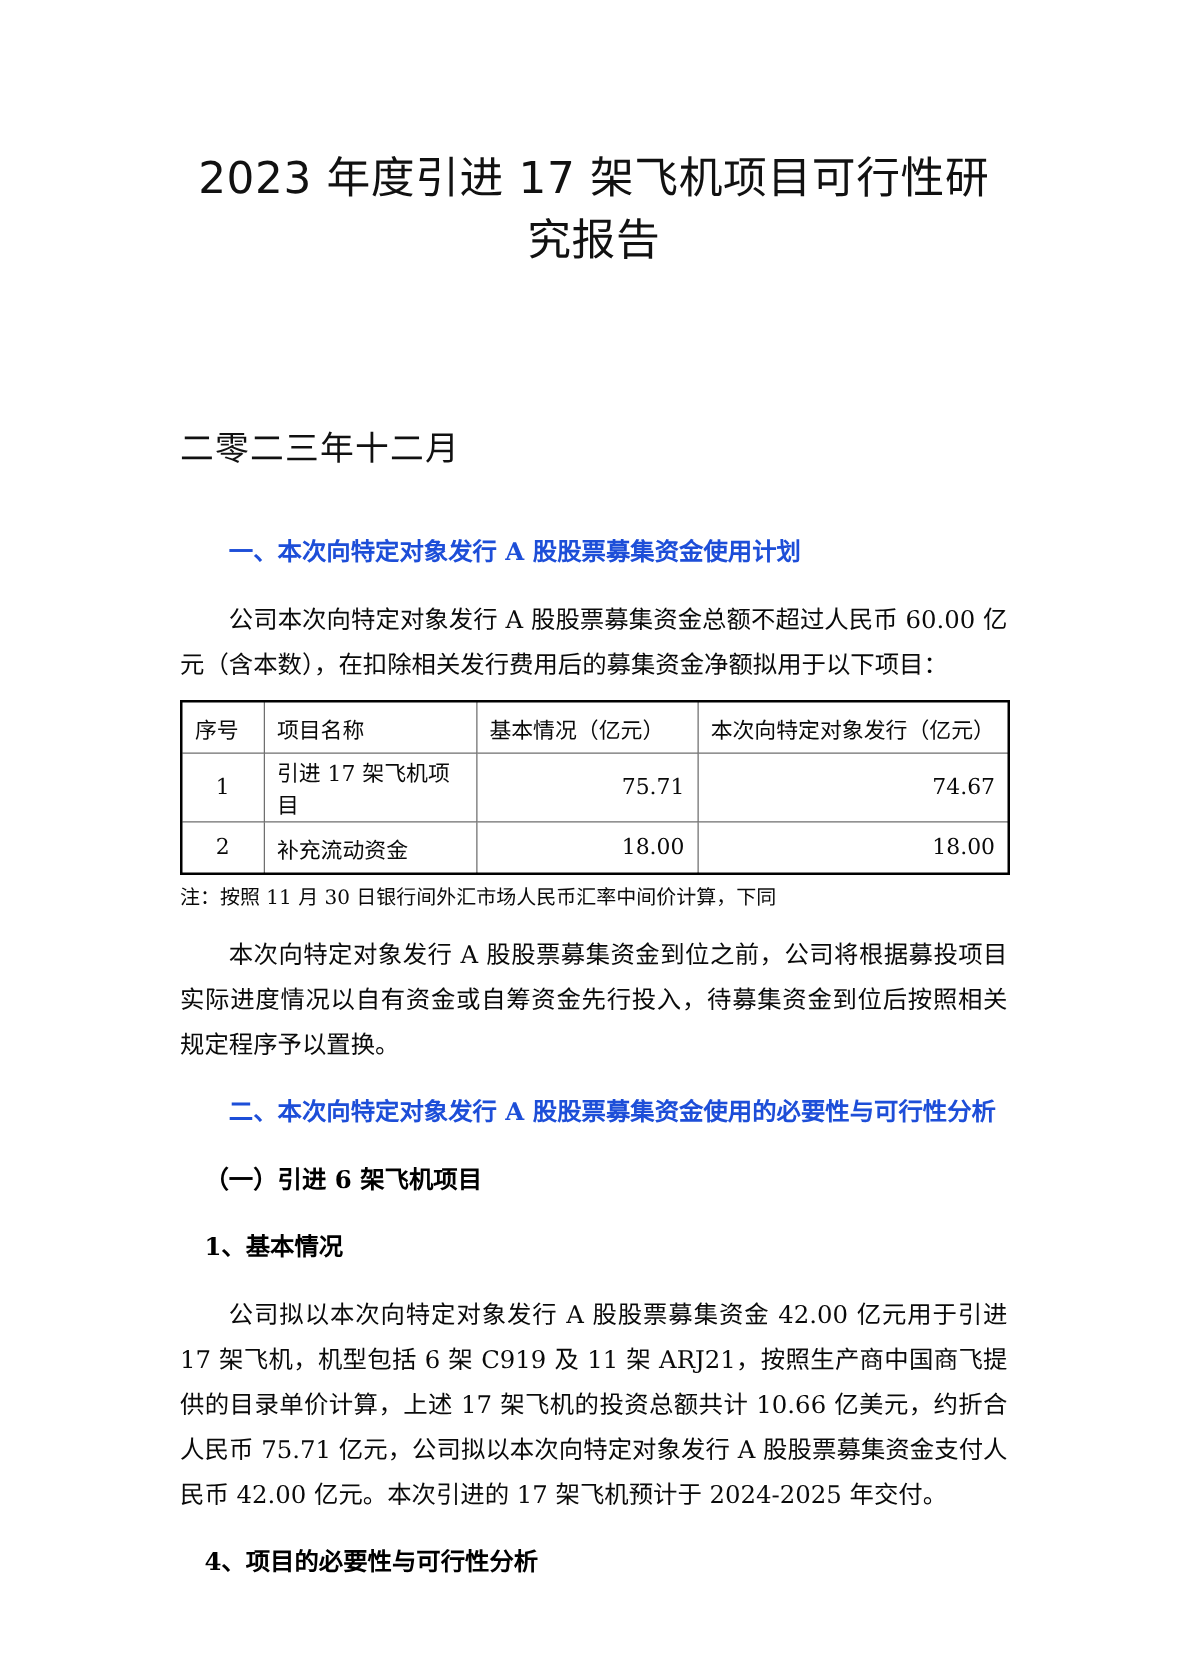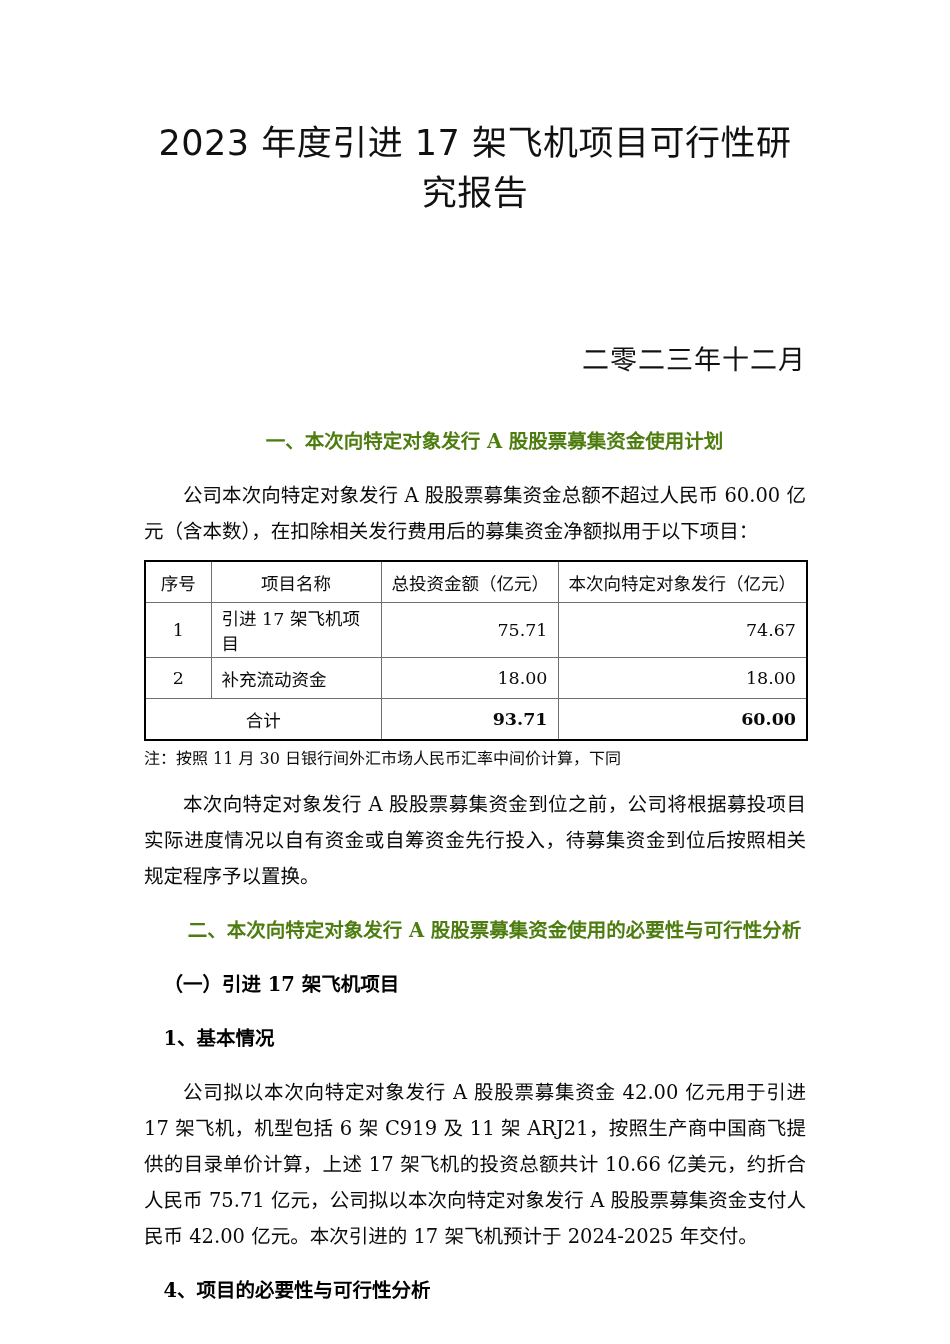--- a/index.html
+++ b/index.html
@@ -42,21 +42,21 @@
     color: #111;
   }
 
   .doc-subtitle {
     margin: 0;
     padding-top: 124px;
     font-family: "DejaVu Sans", "Liberation Sans", sans-serif;
     font-size: 27px;
     font-weight: 400;
     line-height: 36px;
-    text-align: right;
+    text-align: left;
     letter-spacing: 1px;
     color: #111;
   }
 
   
   .body-area {
     padding-top: 46px;
   }
 
   p.para {
@@ -68,22 +68,21 @@
     text-indent: 2em;
     color: #0a0a0a;
   }
 
   p.heading {
     margin: 0 0 4px 0;
     font-size: 19.5px;
     line-height: 36px;
     font-weight: bold;
     text-indent: 2em;
-    color: #4d7c0f;
-    text-align: center;
+    color: #1d4ed8;
   }
 
   p.heading-sub {
     margin: 0 0 4px 0;
     font-size: 19.5px;
     line-height: 36px;
     font-weight: bold;
     text-indent: 1em;
     color: #000;
   }
@@ -110,21 +109,20 @@
 
   table.fin td {
     border: 1px solid #6f6f6f;
     height: 36px;
     padding: 2px 10px;
     vertical-align: middle;
     color: #0a0a0a;
   }
 
   table.fin tr.head td {
-    text-align: center;
   }
 
   td.ctr { text-align: center; }
   td.num { text-align: right; }
   td.bold { font-weight: bold; }
 
   .note {
     margin: 4px 0 0 0;
     font-size: 16px;
     line-height: 28px;
@@ -154,60 +152,55 @@
         <colgroup>
           <col class="c-no">
           <col class="c-name">
           <col class="c-total">
           <col class="c-raise">
         </colgroup>
         <tbody>
           <tr class="head">
             <td>序号</td>
             <td>项目名称</td>
-            <td>总投资金额（亿元）</td>
+            <td>基本情况（亿元）</td>
             <td>本次向特定对象发行（亿元）</td>
           </tr>
 
           <tr>
             <td class="ctr">1</td>
             <td>引进 17 架飞机项目</td>
             <td class="num">75.71</td>
             <td class="num">74.67</td>
           </tr>
 
           <tr>
             <td class="ctr">2</td>
             <td>补充流动资金</td>
             <td class="num">18.00</td>
             <td class="num">18.00</td>
           </tr>
 
-          <tr>
-            <td class="ctr" colspan="2">合计</td>
-            <td class="num bold">93.71</td>
-            <td class="num bold">60.00</td>
-          </tr>
         </tbody>
       </table>
     </div>
 
     <p class="note">注：按照 11 月 30 日银行间外汇市场人民币汇率中间价计算，下同</p>
 
     <div class="gap-sm"></div>
 
     <p class="para">本次向特定对象发行 A 股股票募集资金到位之前，公司将根据募投项目实际进度情况以自有资金或自筹资金先行投入，待募集资金到位后按照相关规定程序予以置换。</p>
 
     <div class="gap-sm"></div>
 
     <p class="heading">二、本次向特定对象发行 A 股股票募集资金使用的必要性与可行性分析</p>
 
     <div class="gap-sm"></div>
 
-    <p class="heading-sub">（一）引进 17 架飞机项目</p>
+    <p class="heading-sub">（一）引进 6 架飞机项目</p>
 
     <div class="gap-sm"></div>
 
     <p class="heading-sub">1、基本情况</p>
 
     <div class="gap-sm"></div>
 
     <p class="para">公司拟以本次向特定对象发行 A 股股票募集资金 42.00 亿元用于引进 17 架飞机，机型包括 6 架 C919 及 11 架 ARJ21，按照生产商中国商飞提供的目录单价计算，上述 17 架飞机的投资总额共计 10.66 亿美元，约折合人民币 75.71 亿元，公司拟以本次向特定对象发行 A 股股票募集资金支付人民币 42.00 亿元。本次引进的 17 架飞机预计于 2024-2025 年交付。</p>
 
     <div class="gap-sm"></div>

